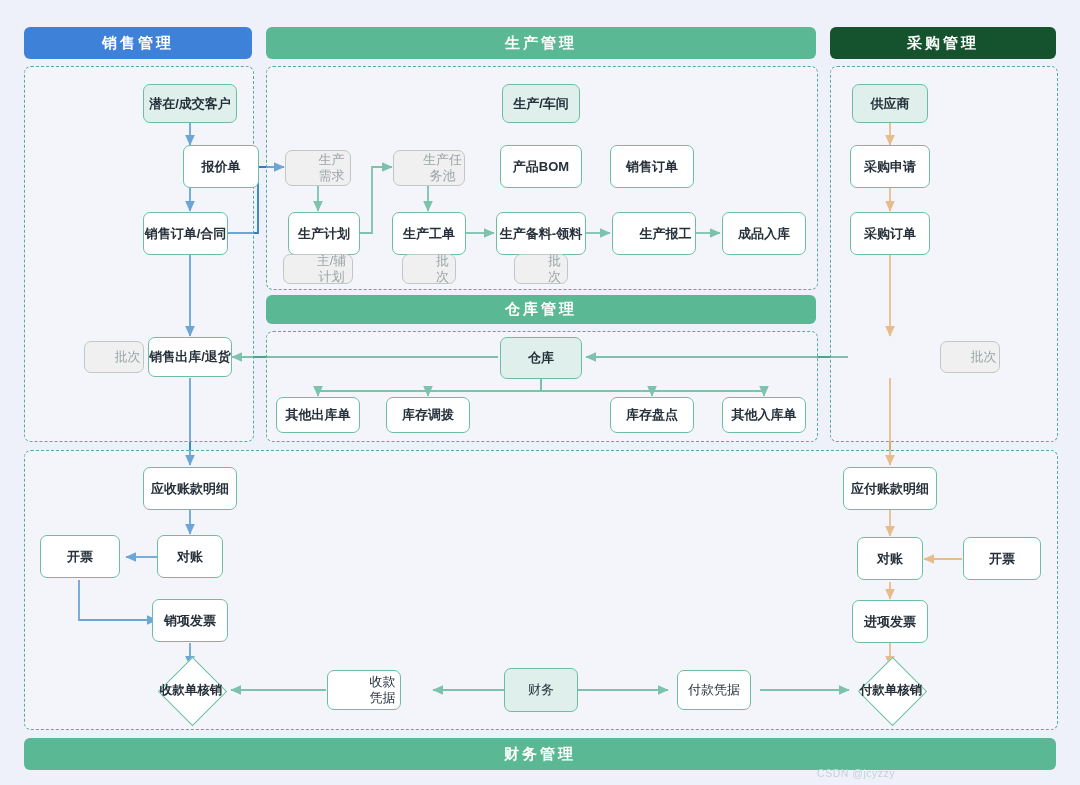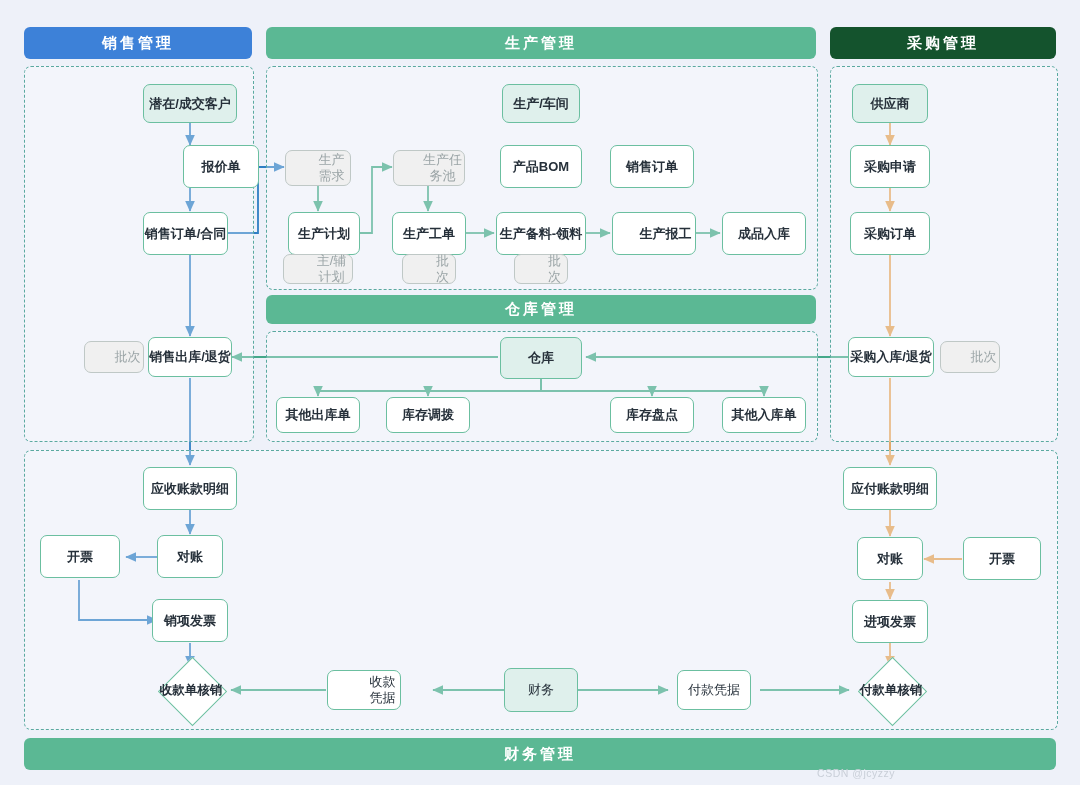--- a/index.html
+++ b/index.html
@@ -170,21 +170,20 @@
 
   <div class="node entity" style="left:500px;top:337px;width:82px;height:42px;">仓库</div>
   <div class="node" style="left:276px;top:397px;width:84px;height:36px;">其他出库单</div>
   <div class="node" style="left:386px;top:397px;width:84px;height:36px;">库存调拨</div>
   <div class="node" style="left:610px;top:397px;width:84px;height:36px;">库存盘点</div>
   <div class="node" style="left:722px;top:397px;width:84px;height:36px;">其他入库单</div>
 
   <div class="node entity" style="left:852px;top:84px;width:76px;height:39px;">供应商</div>
   <div class="node" style="left:850px;top:145px;width:80px;height:43px;">采购申请</div>
   <div class="node" style="left:850px;top:212px;width:80px;height:43px;">采购订单</div>
-  <div class="node" style="left:848px;top:337px;width:86px;height:40px;">采购入库/退货</div>
   <div class="node muted" style="left:940px;top:341px;width:60px;height:32px;">批次</div>
 
   <div class="node" style="left:143px;top:467px;width:94px;height:43px;">应收账款明细</div>
   <div class="node" style="left:157px;top:535px;width:66px;height:43px;">对账</div>
   <div class="node" style="left:40px;top:535px;width:80px;height:43px;">开票</div>
   <div class="node" style="left:152px;top:599px;width:76px;height:43px;">销项发票</div>
   <div class="diamond" style="left:145px;top:666px;width:92px;height:48px;">
     <span class="dshape"></span>
     <span class="dlabel">收款单核销</span>
   </div>

